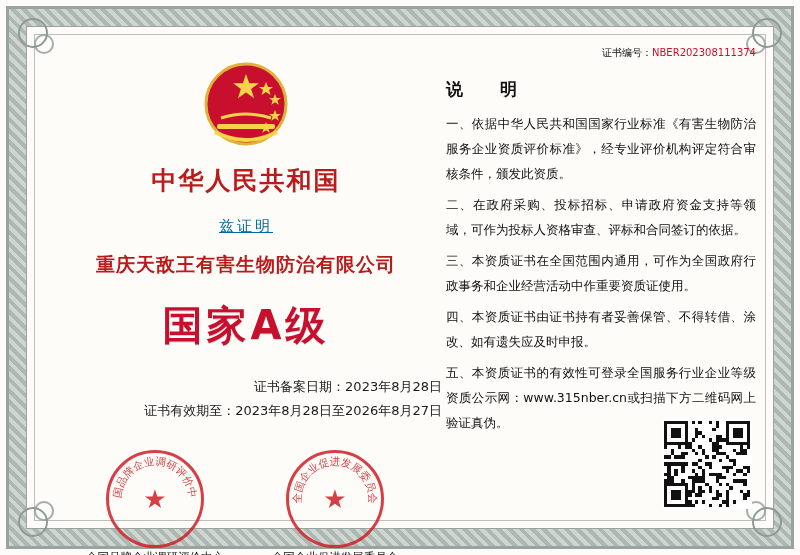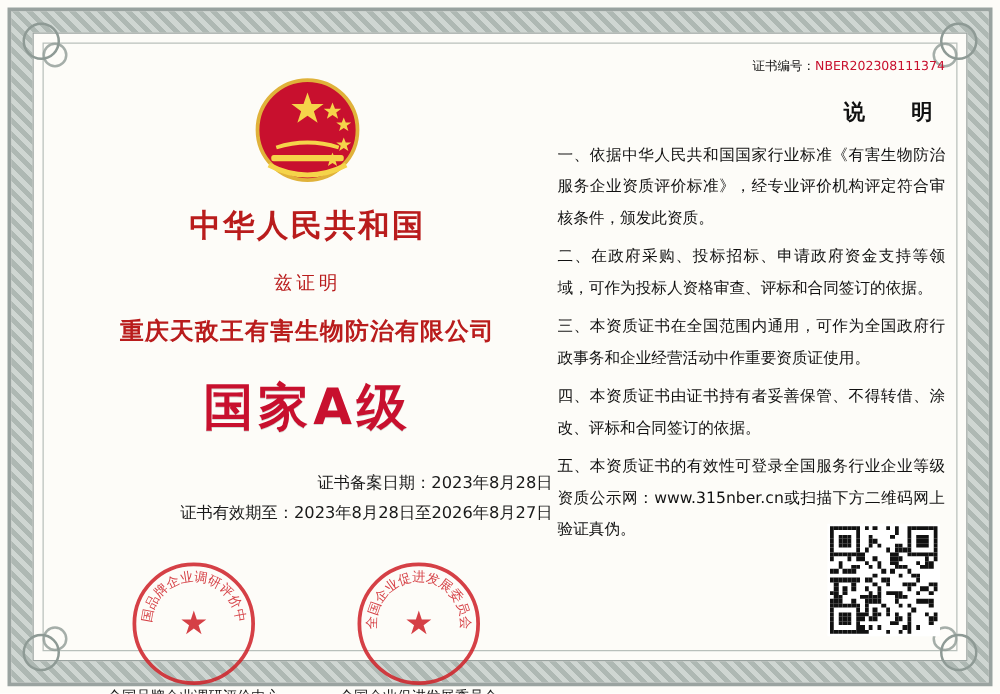--- a/index.html
+++ b/index.html
@@ -87,23 +87,24 @@
     font-family: Liberation Mono, monospace;
     font-weight: bold;
     font-size: 25px;
     letter-spacing: 2px;
     color: #b91c1c;
     line-height: 1.32;
     margin-top: 4px;
   }
   .subtitle-zz {
     font-size: 15px;
-    color: #b91c1c;
+    color: #0369a1;
     margin-top: 18px;
     letter-spacing: 3px;
+    text-decoration: underline;
   }
   .company {
     font-size: 19px;
     font-weight: bold;
     color: #b91c1c;
     margin-top: 16px;
     letter-spacing: 1px;
   }
   .grade {
     font-size: 40px;
@@ -169,21 +170,21 @@
   .cert-no {
     text-align: right;
     font-size: 10px;
     color: #111;
     margin-bottom: 18px;
     white-space: nowrap;
   }
   .cert-no .no-val { color: #c8102e; }
 
   .shuoming {
-    text-align: right;
+    text-align: left;
     font-size: 17px;
     font-weight: bold;
     letter-spacing: 10px;
     color: #111;
     margin-bottom: 10px;
   }
   .para {
     font-size: 12.5px;
     line-height: 2.0;
     color: #111;
@@ -312,21 +313,21 @@
     <div class="right-col">
       <div class="cert-no">
         <span>证书编号：</span><span class="no-val">NBER202308111374</span>
       </div>
 
       <div class="shuoming">说　明</div>
 
       <div class="para">一、依据中华人民共和国国家行业标准《有害生物防治服务企业资质评价标准》，经专业评价机构评定符合审核条件，颁发此资质。</div>
       <div class="para">二、在政府采购、投标招标、申请政府资金支持等领域，可作为投标人资格审查、评标和合同签订的依据。</div>
       <div class="para">三、本资质证书在全国范围内通用，可作为全国政府行政事务和企业经营活动中作重要资质证使用。</div>
-      <div class="para">四、本资质证书由证书持有者妥善保管、不得转借、涂改、评标和合同签订的依据。</div>
+      <div class="para">四、本资质证书由证书持有者妥善保管、不得转借、涂改、如有遗失应及时申报。</div>
       <div class="para">五、本资质证书的有效性可登录全国服务行业企业等级资质公示网：www.315nber.cn或扫描下方二维码网上验证真伪。</div>
     </div>
 
     <div class="qr">
       <div class="qrgrid" id="qrgrid">
           <div class="on"></div>
           <div class="on"></div>
           <div class="on"></div>
           <div class="on"></div>
           <div class="on"></div>

